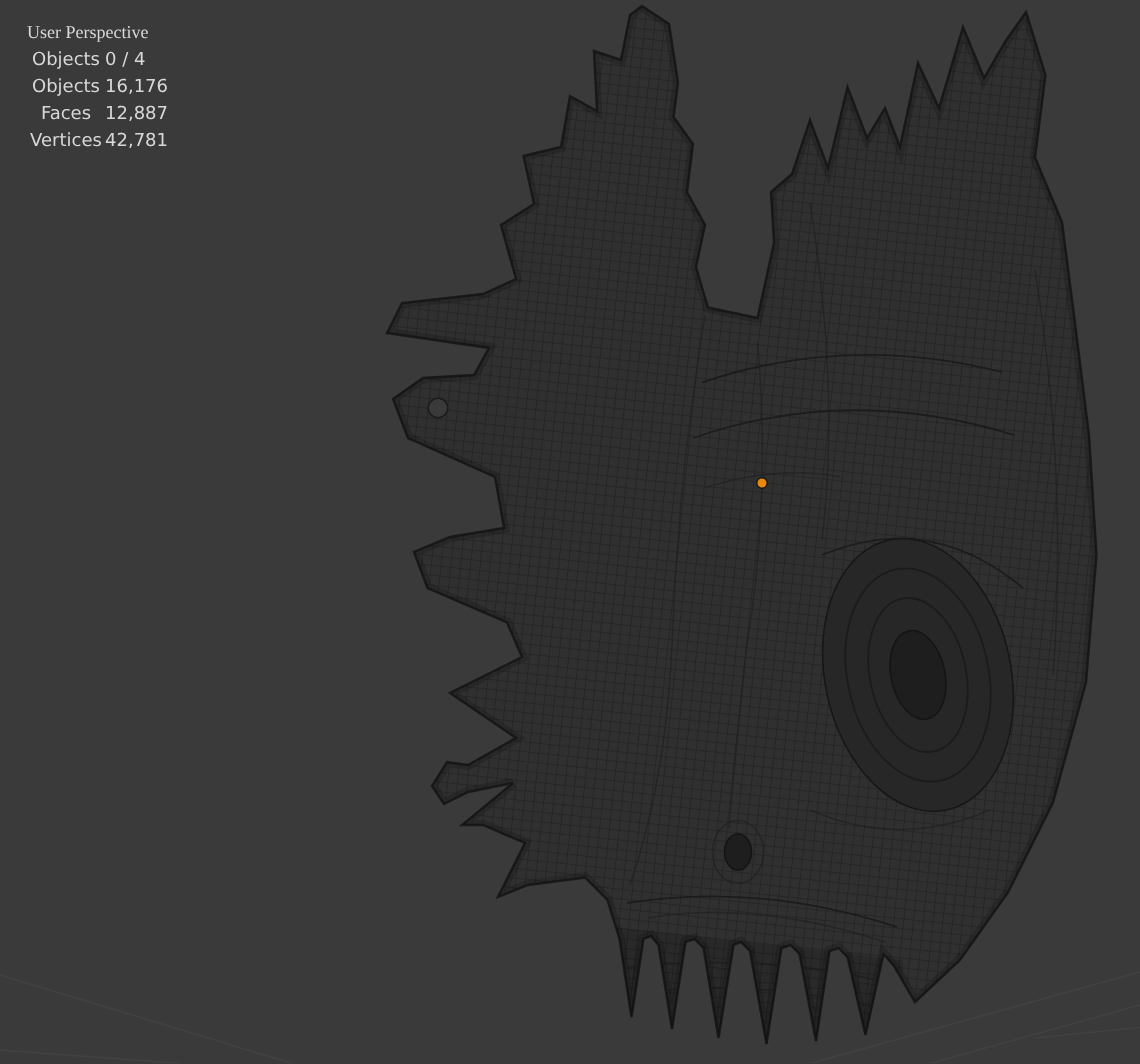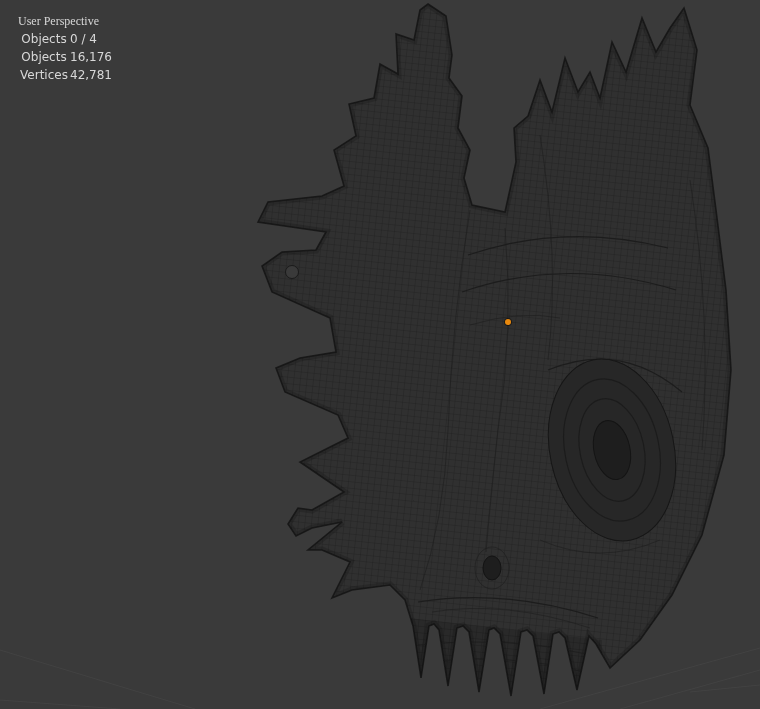--- a/index.html
+++ b/index.html
@@ -138,17 +138,21 @@
   <div class="stats">
     <div class="row">
       <span class="label">Objects</span>
       <span class="value">0 / 4</span>
     </div>
     <div class="row">
       <span class="label">Objects</span>
       <span class="value">16,176</span>
     </div>
     <div class="row">
+      <span class="label">Faces</span>
+      <span class="value">12,887</span>
+    </div>
+    <div class="row">
       <span class="label">Vertices</span>
       <span class="value">42,781</span>
     </div>
   </div>
 </div>
 
 </body></html>

